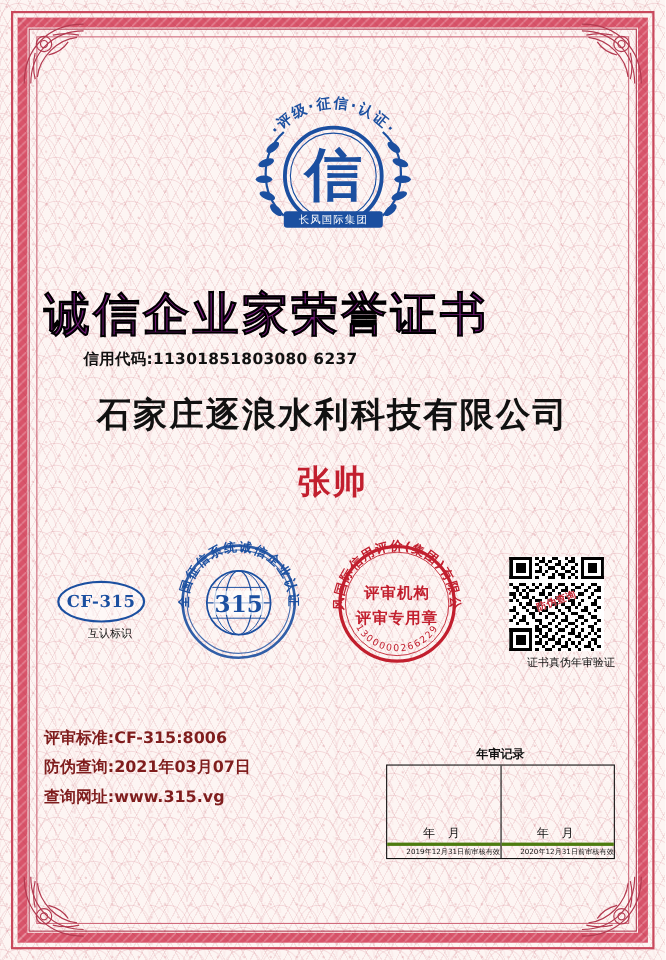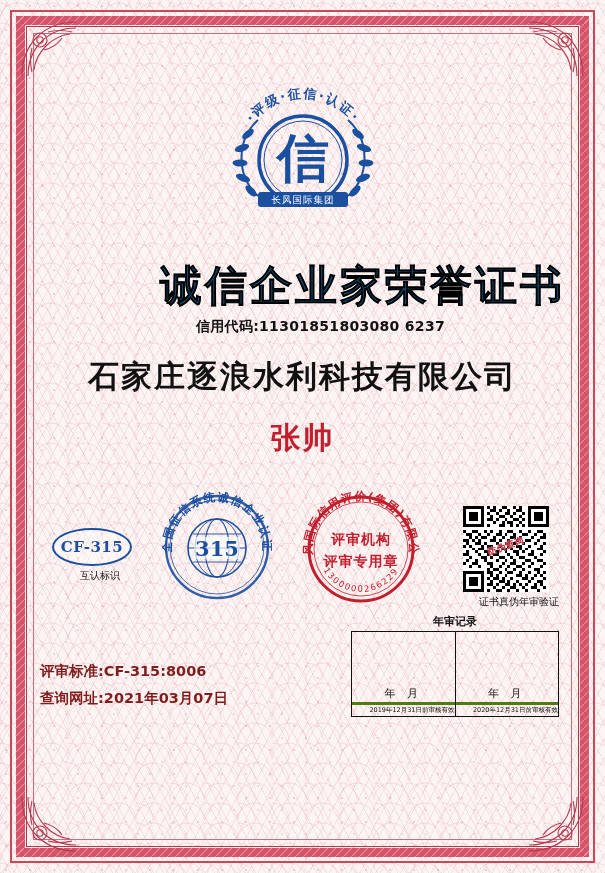--- a/index.html
+++ b/index.html
@@ -86,34 +86,34 @@
     top: 28px;
     left: 0; right: 0;
     display: flex;
     justify-content: center;
   }
 
   .title {
     position: absolute;
     top: 218px;
     left: 0; right: 0;
-    text-align: right;
+    text-align: left;
     font-family: "DejaVu Sans", sans-serif;
     font-weight: bold;
     font-size: 42px;
     letter-spacing: 3px;
-    color: #0c4a6e;
+    color: #701a75;
     -webkit-text-stroke: 0.6px #000;
   }
 
   .credit-code {
     position: absolute;
     top: 278px;
     left: 0; right: 0;
-    text-align: center;
+    text-align: left;
     font-family: "DejaVu Sans", sans-serif;
     font-size: 14px;
     font-weight: bold;
     color: #111;
     letter-spacing: 0.3px;
     padding-left: 36px;
   }
 
   .company {
     position: absolute;
@@ -207,21 +207,21 @@
     font-size: 14.5px;
     color: #7f1d1d;
     line-height: 27px;
     font-weight: bold;
   }
   .info-line { white-space: nowrap; }
 
   .annual-box {
     position: absolute;
     right: 6px;
-    top: 574px;
+    top: 638px;
     width: 208px;
   }
   .annual-title {
     text-align: center;
     font-family: "DejaVu Sans", sans-serif;
     font-size: 11px;
     font-weight: bold;
     color: #111;
     margin-bottom: 2px;
   }
@@ -659,21 +659,22 @@
           </svg>
           <div class="qr-label">防伪查询</div>
         </div>
         <div class="seal-caption">证书真伪年审验证</div>
       </div>
 
     </div>
 
     <div class="info-block">
       <div class="info-line">评审标准:CF-315:8006</div>
-      <div class="info-line">查询网址:2021年03月07日</div>
+      <div class="info-line">防伪查询:2021年03月07日</div>
+      <div class="info-line">查询网址:www.315.vg</div>
     </div>
 
     <div class="annual-box">
       <div class="annual-title">年审记录</div>
       <div class="annual-table">
         <div class="annual-cell">
           <div class="annual-ym">年 月</div>
           <div class="annual-note">2019年12月31日前审核有效</div>
         </div>
         <div class="annual-cell">

